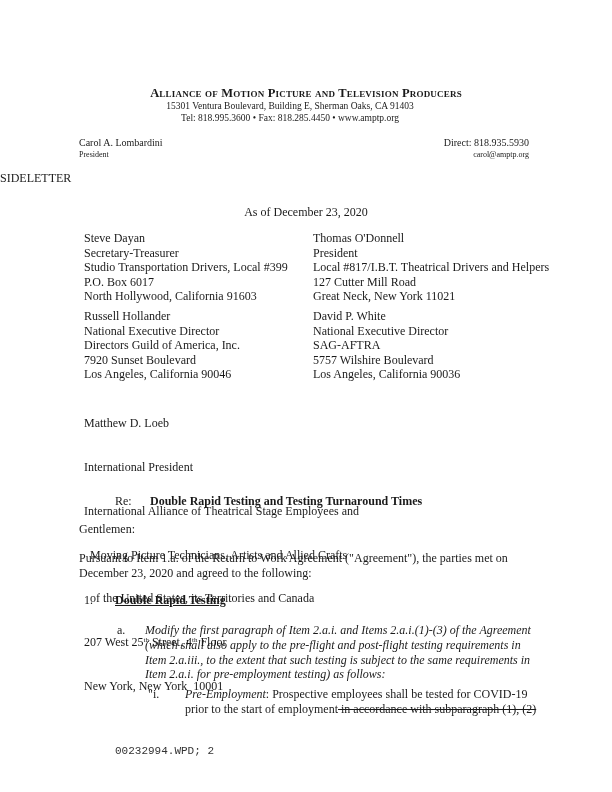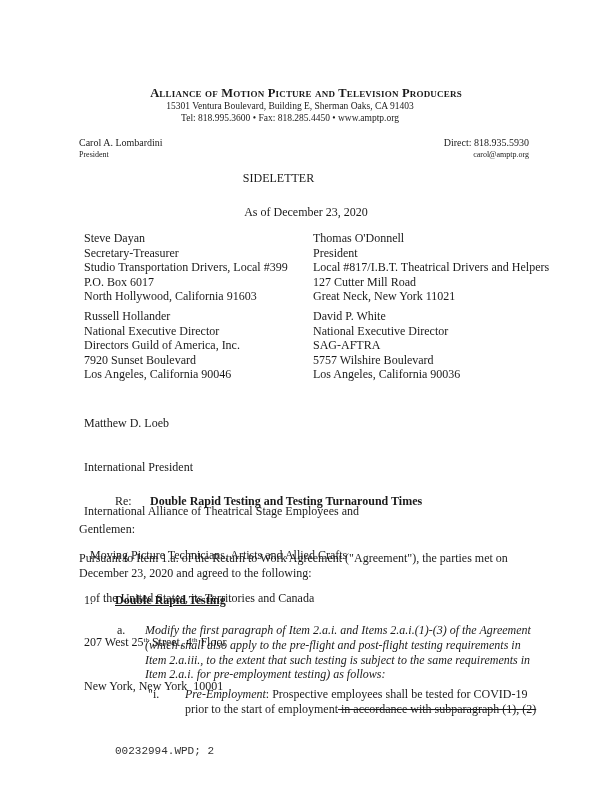--- a/index.html
+++ b/index.html
@@ -31,21 +31,21 @@
 
 <div class="abs lh-title">Alliance of Motion Picture and Television Producers</div>
 <div class="abs lh-line" style="top:101px;">15301 Ventura Boulevard, Building E, Sherman Oaks, CA 91403</div>
 <div class="abs lh-line" style="top:113px;">Tel: 818.995.3600 • Fax: 818.285.4450 • www.amptp.org</div>
 
 <div class="abs small" style="top:137px; left:79px;">Carol A. Lombardini</div>
 <div class="abs tiny" style="top:150px; left:79px;">President</div>
 <div class="abs small" style="top:137px; right:83px; text-align:right;">Direct: 818.935.5930</div>
 <div class="abs tiny" style="top:150px; right:83px; text-align:right;">carol@amptp.org</div>
 
-<div class="abs body-text" style="top:171px; left:0; width:557px; text-align:center;">SIDELETTER</div>
+<div class="abs body-text" style="top:171px; left:0; width:557px; text-align:left;">SIDELETTER</div>
 <div class="abs body-text" style="top:205px; left:0; width:612px; text-align:center;">As of December 23, 2020</div>
 
 <div class="block" style="top:231px; left:84px;">
   <div>Steve Dayan</div>
   <div>Secretary-Treasurer</div>
   <div>Studio Transportation Drivers, Local #399</div>
   <div>P.O. Box 6017</div>
   <div>North Hollywood, California 91603</div>
 </div>
 <div class="block" style="top:231px; left:313px;">

